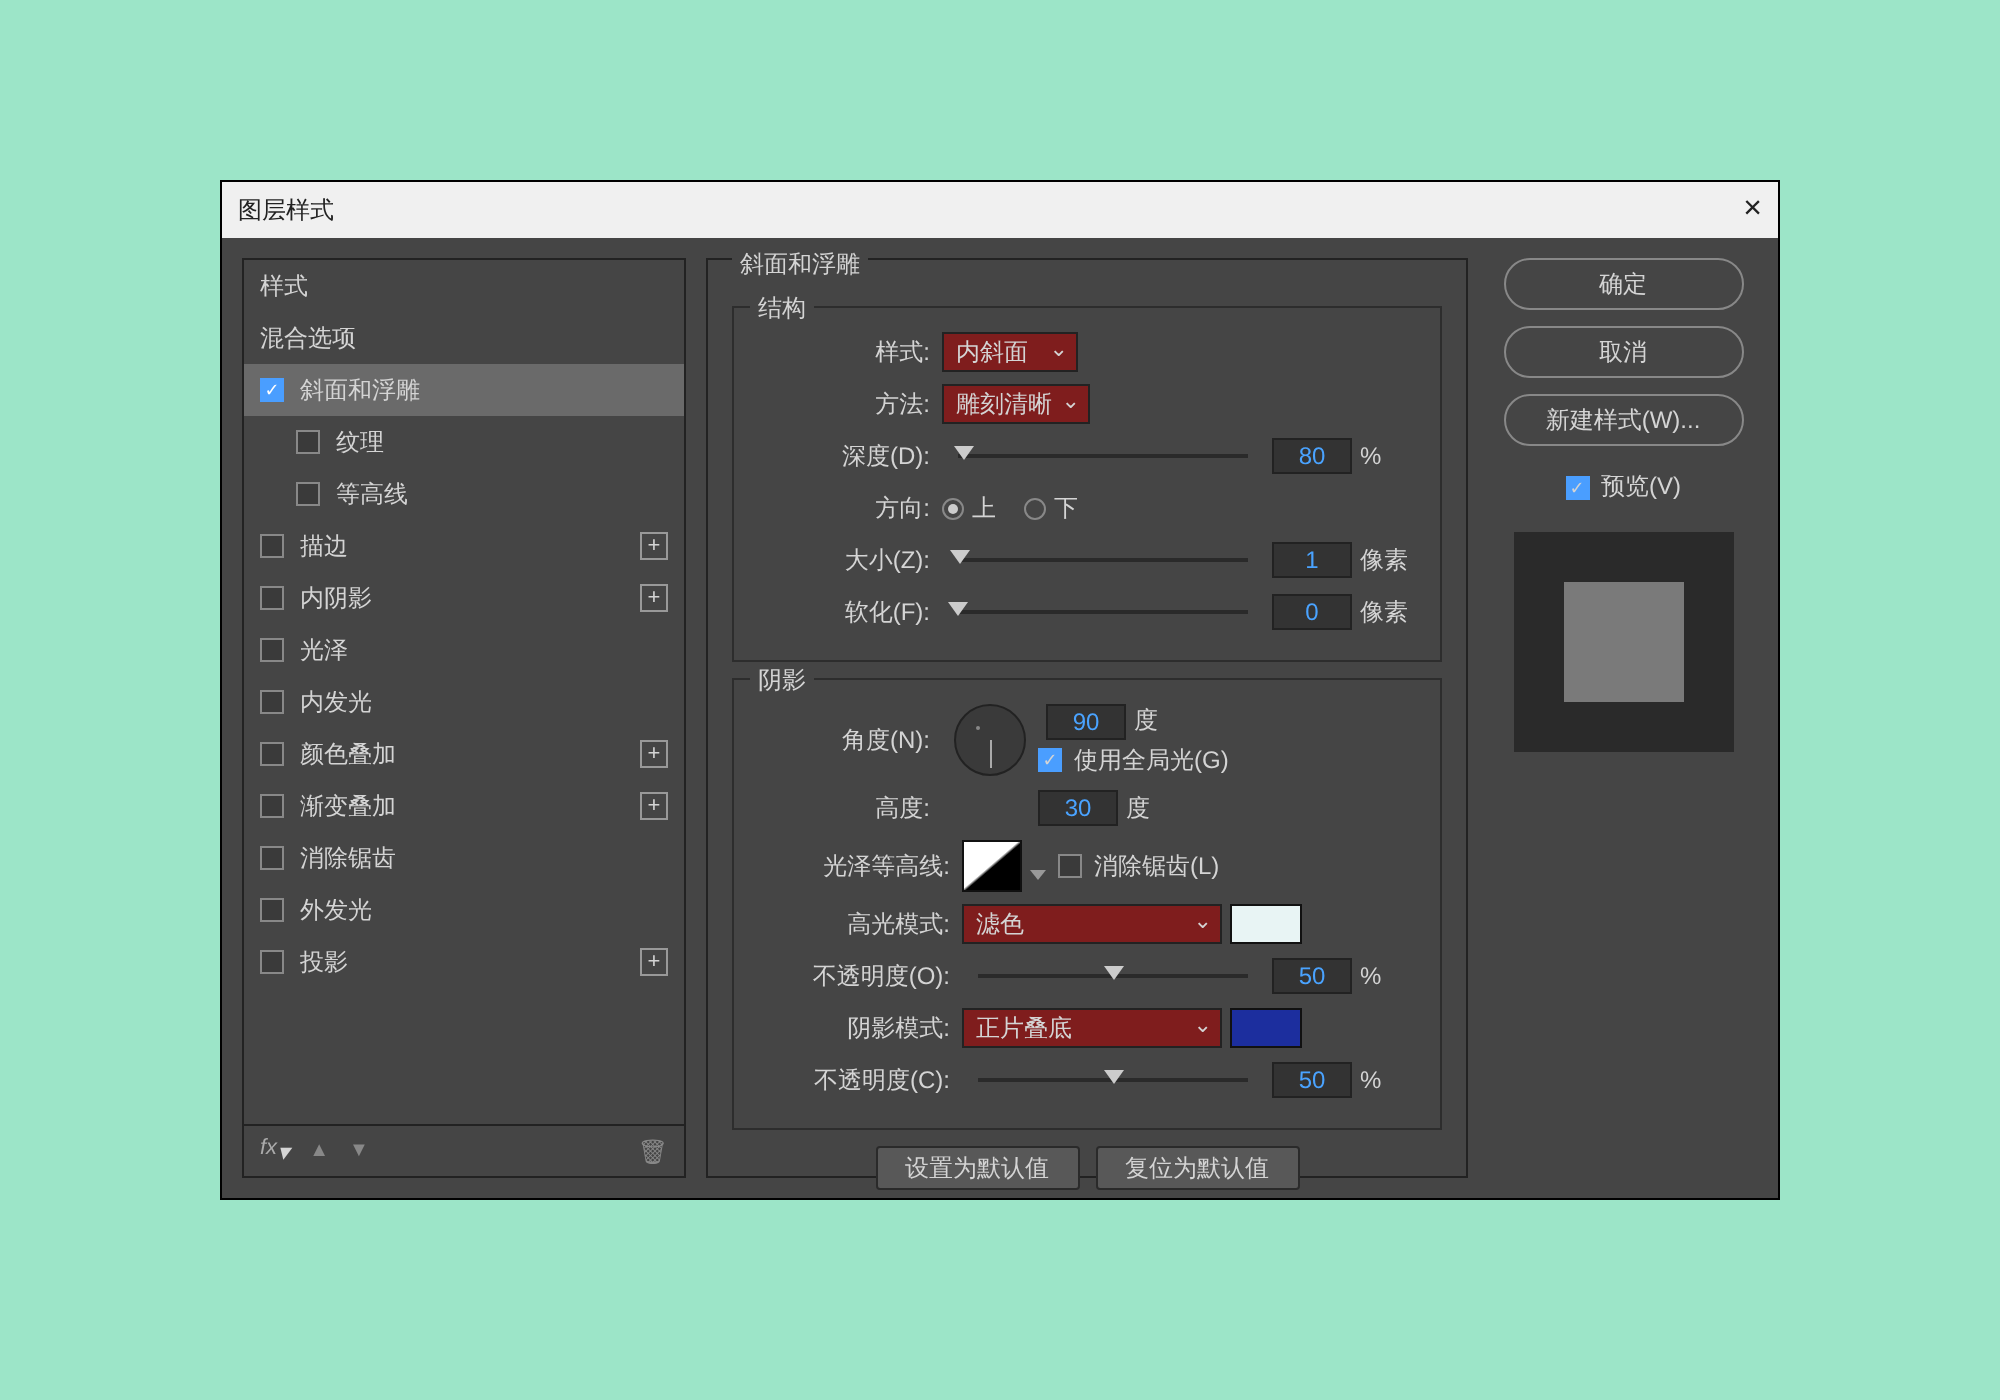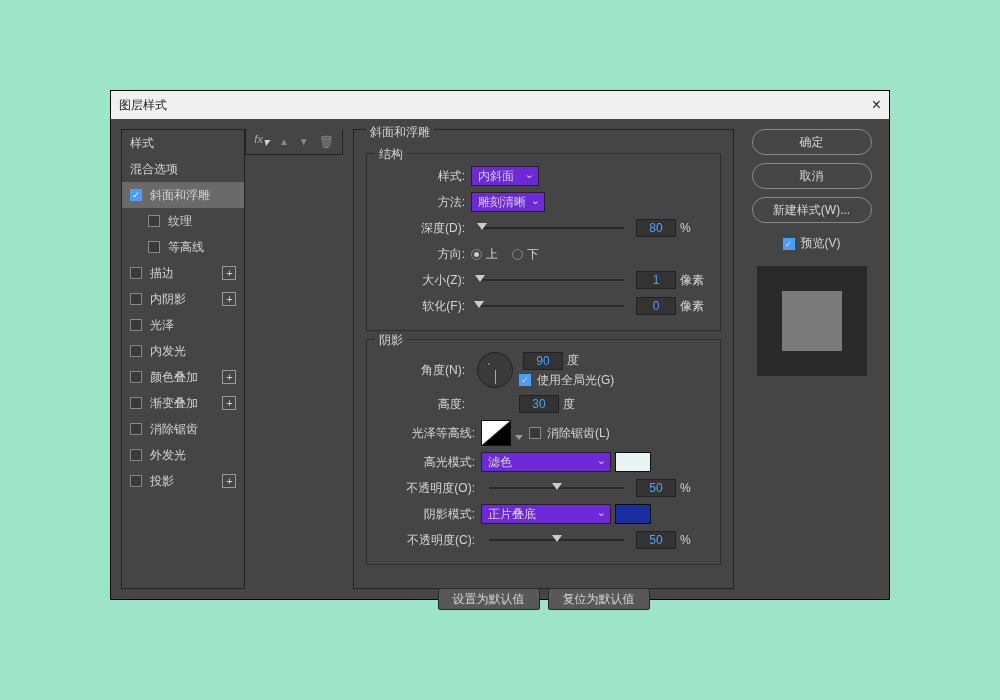--- a/index.html
+++ b/index.html
@@ -4,56 +4,56 @@
 <style>
   * { box-sizing: border-box; margin: 0; padding: 0; font-family: "Microsoft YaHei", sans-serif; font-size: 12px; color: #d4d4d4; }
   body { background: #9ce5c8; width: 1000px; height: 700px; position: relative; }
   .dialog { position: absolute; left: 110px; top: 90px; width: 780px; height: 510px; background: #454545; border: 1px solid #000; }
   .titlebar { height: 28px; background: #f0f0f0; display: flex; align-items: center; padding: 0 8px; }
   .titlebar span { color: #222; font-size: 12px; }
   .titlebar .close { margin-left: auto; color: #222; font-size: 16px; cursor: pointer; }
   .content { display: flex; height: calc(100% - 28px); padding: 10px; gap: 10px; }
 
   
-  .left { width: 222px; display: flex; }
+  .left { width: 222px; display: flex; flex-direction: column; }
   .style-list { flex: 1; border: 1px solid #222; background: #454545; overflow: hidden; }
   .style-item { height: 26px; display: flex; align-items: center; padding: 0 8px; position: relative; }
   .style-item.header { font-weight: normal; }
   .style-item.selected { background: #6a6a6a; }
   .style-item .cb { width: 12px; height: 12px; border: 1px solid #888; background: #3a3a3a; margin-right: 8px; display: inline-flex; align-items: center; justify-content: center; font-size: 9px; }
   .style-item .cb.checked { background: #4a9eff; border-color: #4a9eff; color: #fff; }
   .style-item .indent { margin-left: 18px; }
   .style-item .plus { position: absolute; right: 8px; width: 14px; height: 14px; border: 1px solid #999; display: flex; align-items: center; justify-content: center; font-size: 11px; }
   .left-footer { height: 26px; display: flex; align-items: center; padding: 0 8px; gap: 10px; border: 1px solid #222; border-top: none; }
   .left-footer .fx { font-style: italic; font-size: 11px; color: #aaa; }
   .left-footer .arrow { font-size: 10px; color: #888; }
   .left-footer .trash { margin-left: auto; font-size: 12px; color: #888; }
 
   
   .mid { flex: 1; border: 1px solid #222; padding: 6px 12px 10px 12px; position: relative; }
   .section-title { position: relative; top: -12px; background: #454545; padding: 0 4px; display: inline-block; }
   .fs { border: 1px solid #2d2d2d; margin-bottom: 8px; padding: 8px 12px 10px 28px; position: relative; }
   .fs .fs-title { position: absolute; top: -8px; left: 8px; background: #454545; padding: 0 4px; }
   .row { display: flex; align-items: center; height: 24px; margin: 2px 0; }
   .row .lbl { width: 70px; text-align: right; margin-right: 6px; }
-  .select { background: #6d28d9; border: 1px solid #222; height: 20px; padding: 0 18px 0 6px; display: inline-flex; align-items: center; position: relative; min-width: 68px; }
+  .select { background: #7f1d1d; border: 1px solid #222; height: 20px; padding: 0 18px 0 6px; display: inline-flex; align-items: center; position: relative; min-width: 68px; }
   .select::after { content: "⌄"; position: absolute; right: 4px; top: 1px; font-size: 11px; }
   .slider { flex: 1; height: 2px; background: #2a2a2a; position: relative; margin: 0 8px; }
   .slider .thumb { position: absolute; top: -4px; width: 0; height: 0; border-left: 5px solid transparent; border-right: 5px solid transparent; border-top: 7px solid #ccc; transform: translateX(-5px); }
   .numbox { width: 40px; height: 18px; background: #333; border: 1px solid #222; text-align: center; line-height: 16px; margin: 0 4px; color: #4aa3ff; }
   .unit { width: 28px; }
   .radio { width: 11px; height: 11px; border: 1px solid #888; border-radius: 50%; display: inline-block; margin-right: 4px; position: relative; }
   .radio.checked::after { content: ""; position: absolute; left: 2px; top: 2px; width: 5px; height: 5px; background: #ccc; border-radius: 50%; }
   .angle-ctrl { width: 36px; height: 36px; border: 1px solid #222; border-radius: 50%; background: #3a3a3a; position: relative; margin: 0 6px; }
   .angle-ctrl::after { content: ""; position: absolute; left: 50%; top: 50%; width: 1px; height: 14px; background: #aaa; transform-origin: top; transform: rotate(0deg); }
   .angle-ctrl .dot { position: absolute; width: 2px; height: 2px; background: #888; border-radius: 50%; }
   .contour-swatch { width: 30px; height: 26px; background: linear-gradient(to bottom right, #fff 0%, #fff 48%, #000 52%, #000 100%); border: 1px solid #111; margin-right: 4px; }
   .contour-swatch .dd { width: 0; height: 0; border-left: 4px solid transparent; border-right: 4px solid transparent; border-top: 5px solid #999; position: relative; left: 33px; top: 19px; }
   .color-swatch { width: 36px; height: 20px; border: 1px solid #111; margin-left: 4px; }
-  .btn-sm { height: 22px; padding: 0 14px; border: 1px solid #666; border-radius: 11px; background: #454545; display: inline-flex; align-items: center; margin: 15px 4px; }
+  .btn-sm { height: 22px; padding: 0 14px; border: 1px solid #666; border-radius: 11px; background: #454545; display: inline-flex; align-items: center; margin: 0 4px; }
   .bottom-btns { display: flex; justify-content: center; margin-top: 4px; }
   .bottom-btns .btn-sm { border-radius: 2px; border: 1px solid #2a2a2a; background: #585858; }
 
   
   .right { width: 135px; display: flex; flex-direction: column; align-items: center; gap: 8px; }
   .right .btn { width: 120px; height: 26px; border: 1px solid #888; border-radius: 13px; display: flex; align-items: center; justify-content: center; text-align: right; }
   .right .preview-row { display: flex; align-items: center; gap: 6px; margin-top: 4px; }
   .right .preview { width: 110px; height: 110px; background: #2a2a2a; margin-top: 6px; display: flex; align-items: center; justify-content: center; }
   .right .preview .inner { width: 60px; height: 60px; background: #7a7a7a; }
 </style>

